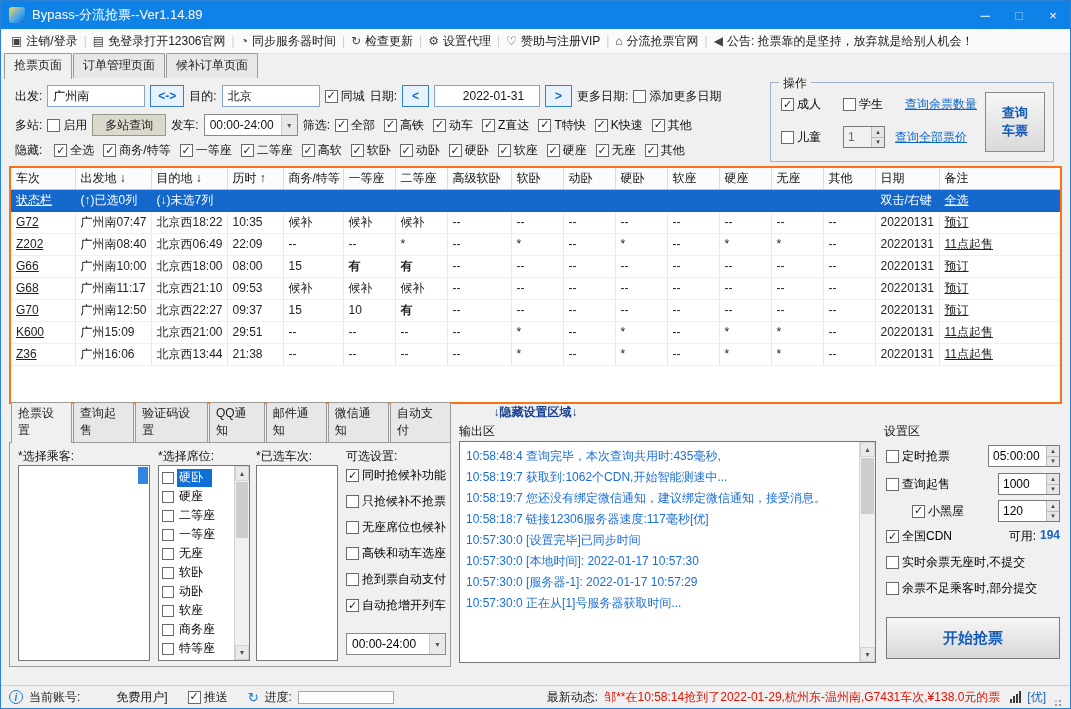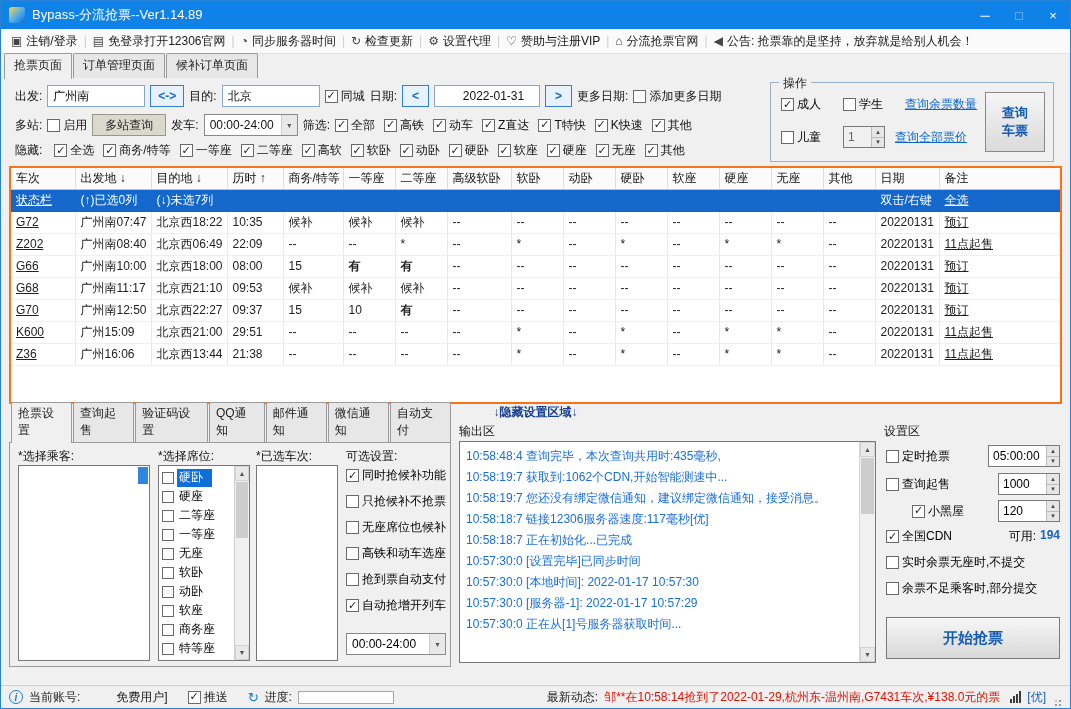--- a/index.html
+++ b/index.html
@@ -665,21 +665,20 @@
     </div>
 
     <div class="panel-mid">
       <div class="panel-title">输出区</div>
       <div class="output-box">
         <div class="log-lines" id="log-lines">
             <div class="log-line">10:58:48:4  查询完毕，本次查询共用时:435毫秒,</div>
             <div class="log-line">10:58:19:7  获取到:1062个CDN,开始智能测速中...</div>
             <div class="log-line">10:58:19:7  您还没有绑定微信通知，建议绑定微信通知，接受消息。</div>
             <div class="log-line">10:58:18:7  链接12306服务器速度:117毫秒[优]</div>
-            <div class="log-line">10:58:18:7  正在初始化...已完成</div>
             <div class="log-line">10:57:30:0  [设置完毕]已同步时间</div>
             <div class="log-line">10:57:30:0  [本地时间]:  2022-01-17 10:57:30</div>
             <div class="log-line">10:57:30:0  [服务器-1]:  2022-01-17 10:57:29</div>
             <div class="log-line">10:57:30:0  正在从[1]号服务器获取时间...</div>
           </div>
         <div class="out-scroll">
           <div class="scroll-btn sb-top">▲</div>
           <div class="side-thumb"></div>
           <div class="scroll-btn sb-bottom">▼</div>
         </div>

